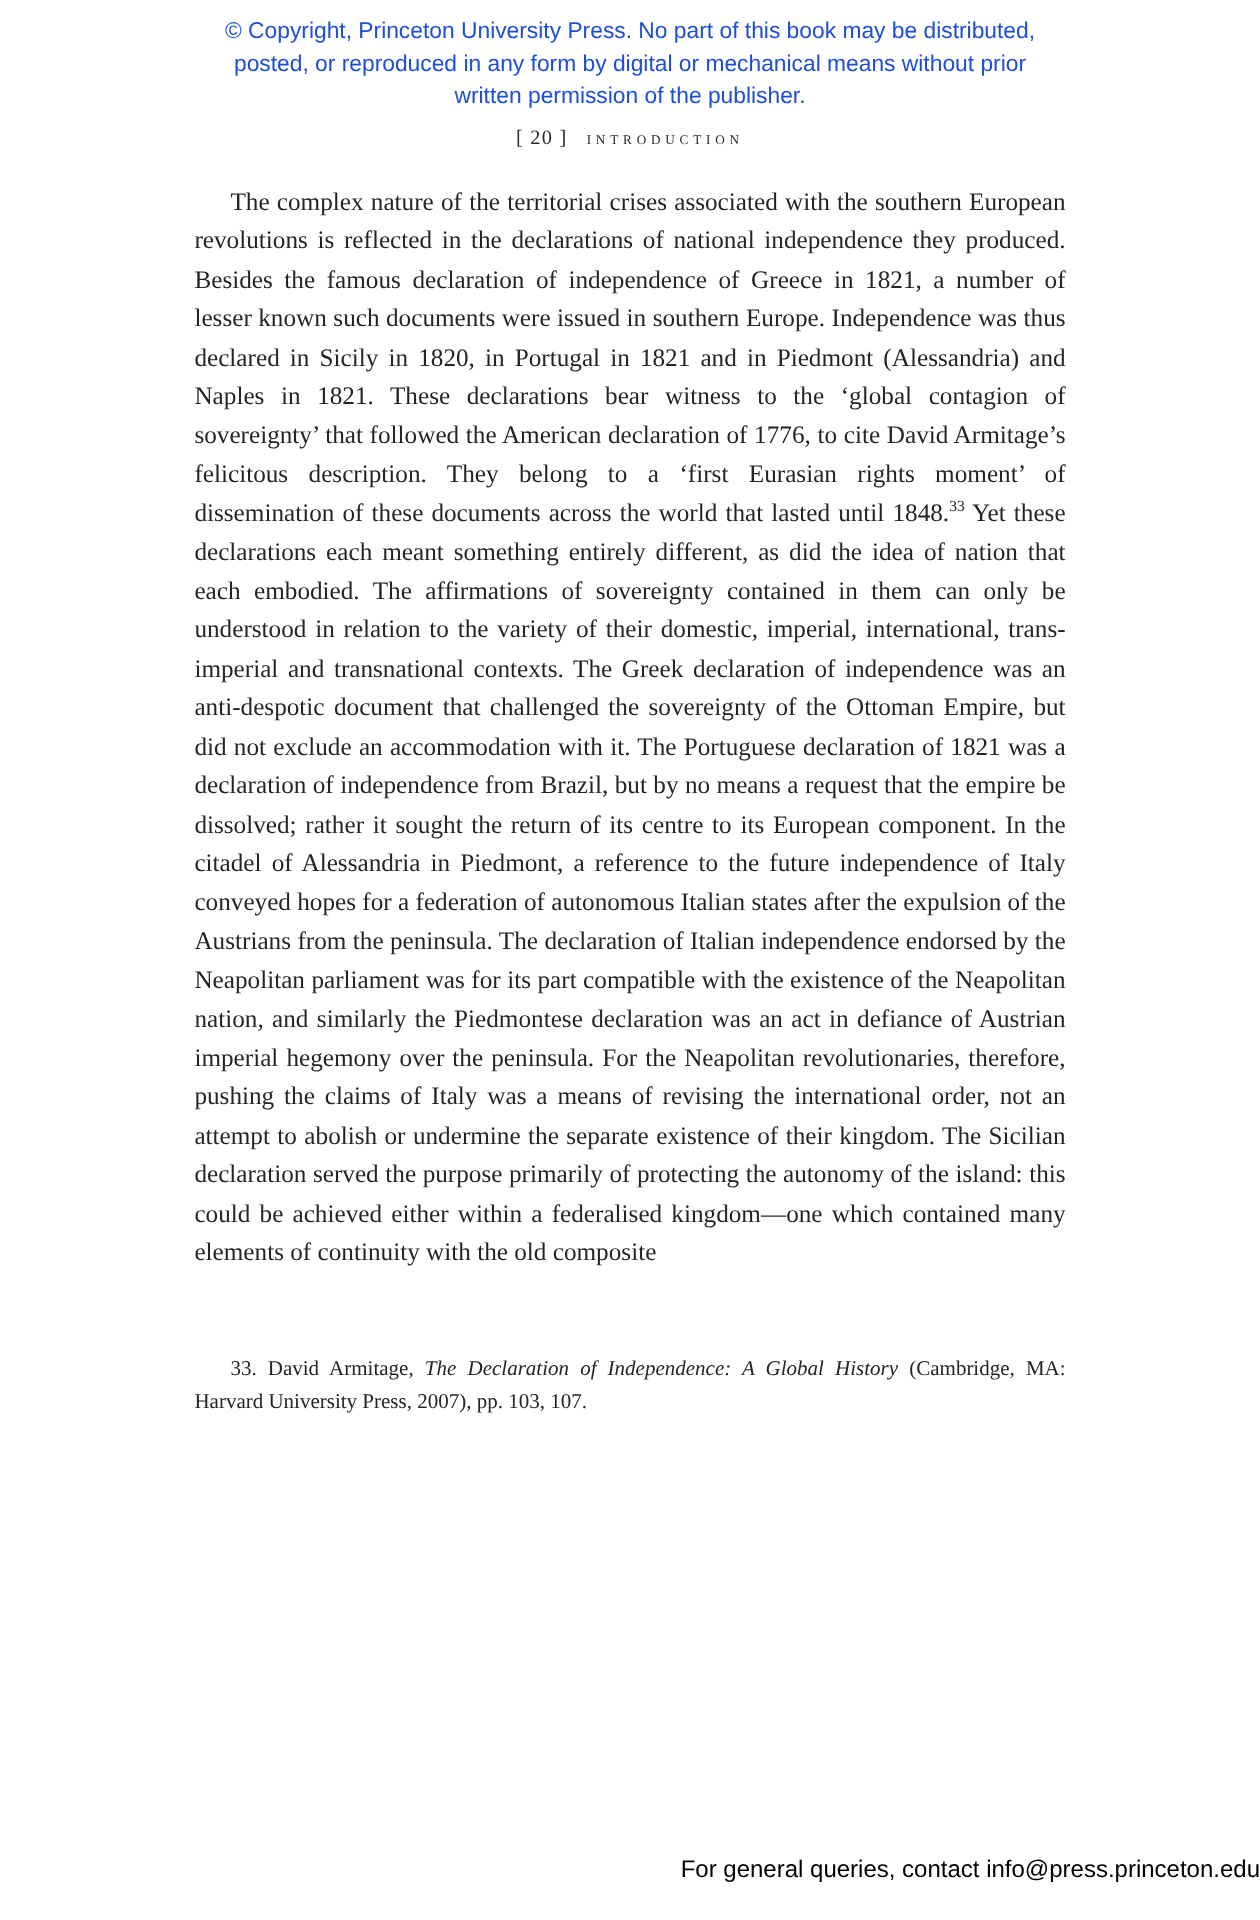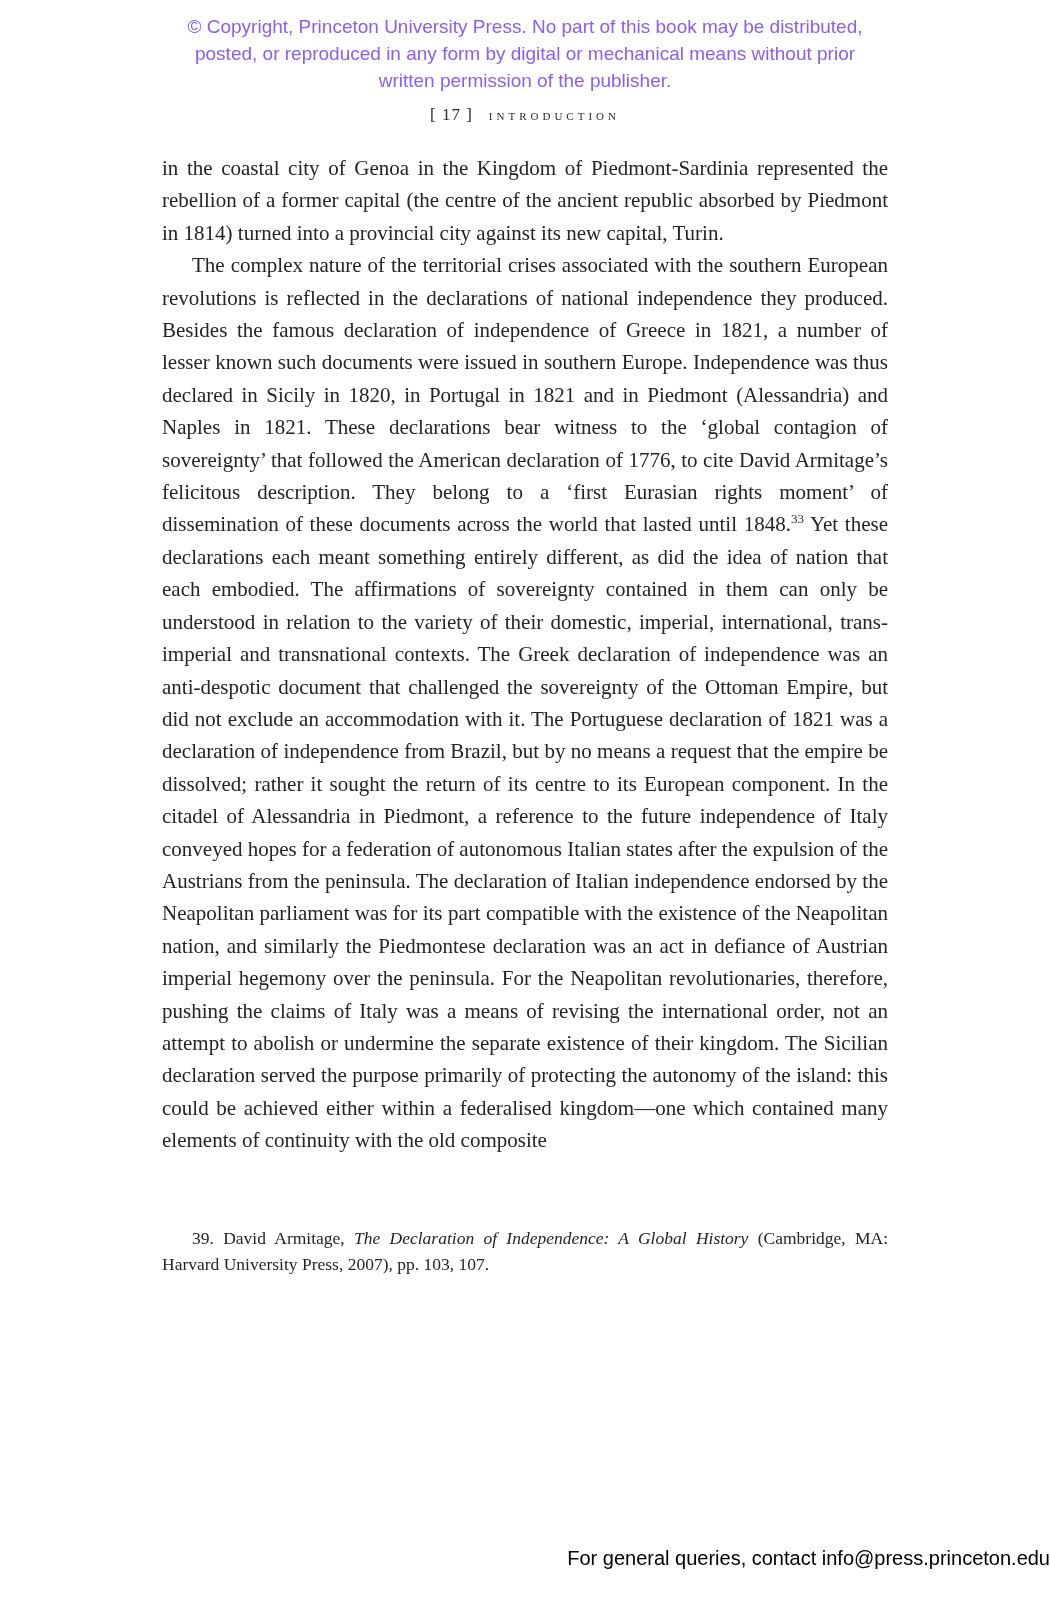--- a/index.html
+++ b/index.html
@@ -13,21 +13,21 @@
     height: 1600px;
     background: #ffffff;
     overflow: hidden;
     font-family: "Liberation Serif", serif;
     color: #222222;
   }
   .copyright {
     font-family: "Liberation Sans", sans-serif;
     font-size: 19px;
     line-height: 27px;
-    color: #8b5cf6;
+    color: #1d4ed8;
     text-align: center;
     max-width: 700px;
     margin: 13px auto 0 auto;
   }
   .running-head {
     margin-top: 11px;
     text-align: center;
     font-family: "Liberation Serif", serif;
     color: #2a2a2a;
     white-space: nowrap;
@@ -89,25 +89,24 @@
   }
 </style>
 </head>
 <body>
 
 <div class="page">
 
   <div class="copyright">© Copyright, Princeton University Press. No part of this book may be distributed, posted, or reproduced in any form by digital or mechanical means without prior written permission of the publisher.</div>
 
   <div class="running-head">
-    <span class="page-number">[ 17 ]</span><span class="head-gap"></span><span class="section-title">INTRODUCTION</span>
+    <span class="page-number">[ 20 ]</span><span class="head-gap"></span><span class="section-title">INTRODUCTION</span>
   </div>
 
   <div class="body-text">
-    <p>in the coastal city of Genoa in the Kingdom of Piedmont-Sardinia represented the rebellion of a former capital (the centre of the ancient republic absorbed by Piedmont in 1814) turned into a provincial city against its new capital, Turin.</p>
     <p class="para-indent"><span>The complex nature of the territorial crises associated with the southern European revolutions is reflected in the declarations of national independence they produced. Besides the famous declaration of independence of Greece in 1821, a number of lesser known such documents were issued in southern Europe. Independence was thus declared in Sicily in 1820, in Portugal in 1821 and in Piedmont (Alessandria) and Naples in 1821. These declarations bear witness to the ‘global contagion of sovereignty’ that followed the American declaration of 1776, to cite David Armitage’s felicitous description. They belong to a ‘first Eurasian rights moment’ of dissemination of these documents across the world that lasted until 1848.</span><sup class="fn-ref">33</sup><span> Yet these declarations each meant something entirely different, as did the idea of nation that each embodied. The affirmations of sovereignty contained in them can only be understood in relation to the variety of their domestic, imperial, international, trans-imperial and transnational contexts. The Greek declaration of independence was an anti-despotic document that challenged the sovereignty of the Ottoman Empire, but did not exclude an accommodation with it. The Portuguese declaration of 1821 was a declaration of independence from Brazil, but by no means a request that the empire be dissolved; rather it sought the return of its centre to its European component. In the citadel of Alessandria in Piedmont, a reference to the future independence of Italy conveyed hopes for a federation of autonomous Italian states after the expulsion of the Austrians from the peninsula. The declaration of Italian independence endorsed by the Neapolitan parliament was for its part compatible with the existence of the Neapolitan nation, and similarly the Piedmontese declaration was an act in defiance of Austrian imperial hegemony over the peninsula. For the Neapolitan revolutionaries, therefore, pushing the claims of Italy was a means of revising the international order, not an attempt to abolish or undermine the separate existence of their kingdom. The Sicilian declaration served the purpose primarily of protecting the autonomy of the island: this could be achieved either within a federalised kingdom—one which contained many elements of continuity with the old composite</span></p>
   </div>
 
-  <div class="footnote"><span>39. David Armitage, </span><span class="fn-italic">The Declaration of Independence: A Global History</span><span> (Cambridge, MA: Harvard University Press, 2007), pp. 103, 107.</span></div>
+  <div class="footnote"><span>33. David Armitage, </span><span class="fn-italic">The Declaration of Independence: A Global History</span><span> (Cambridge, MA: Harvard University Press, 2007), pp. 103, 107.</span></div>
 
   <div class="page-footer">For general queries, contact info@press.princeton.edu</div>
 
 </div>
 
 </body></html>

